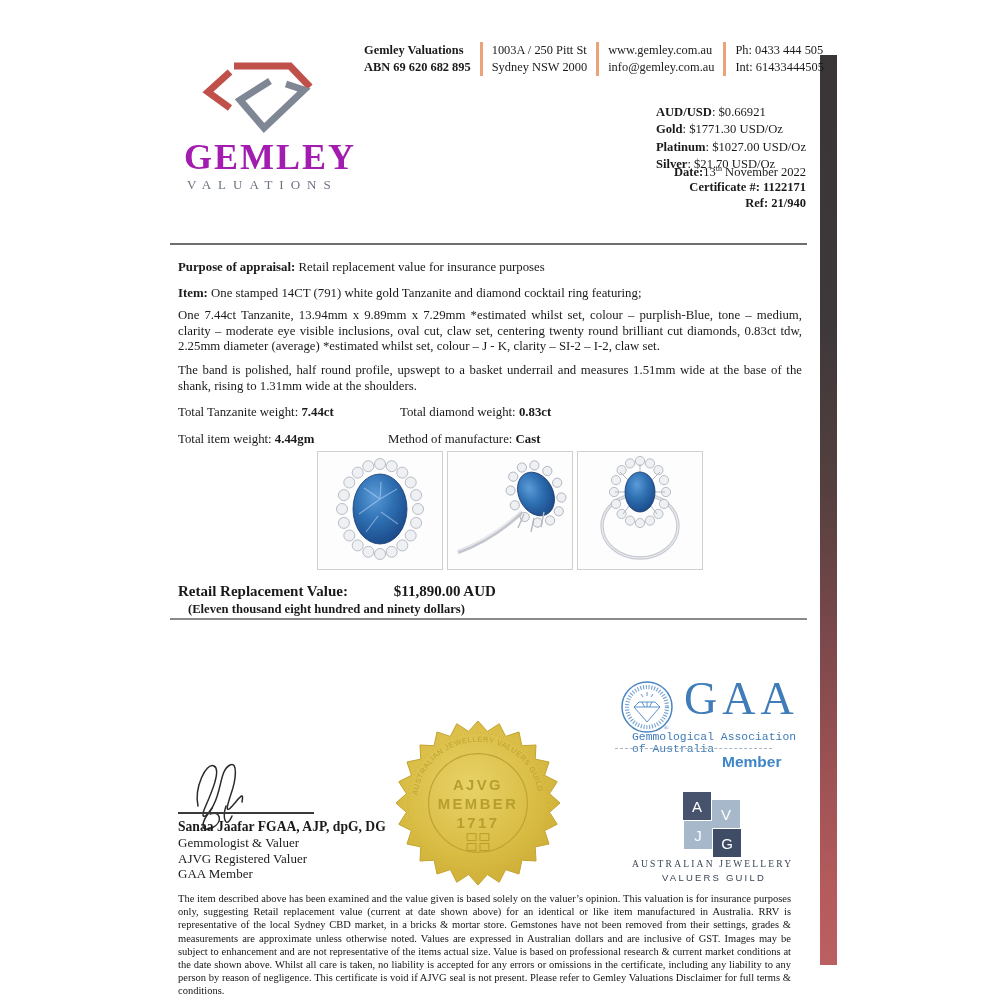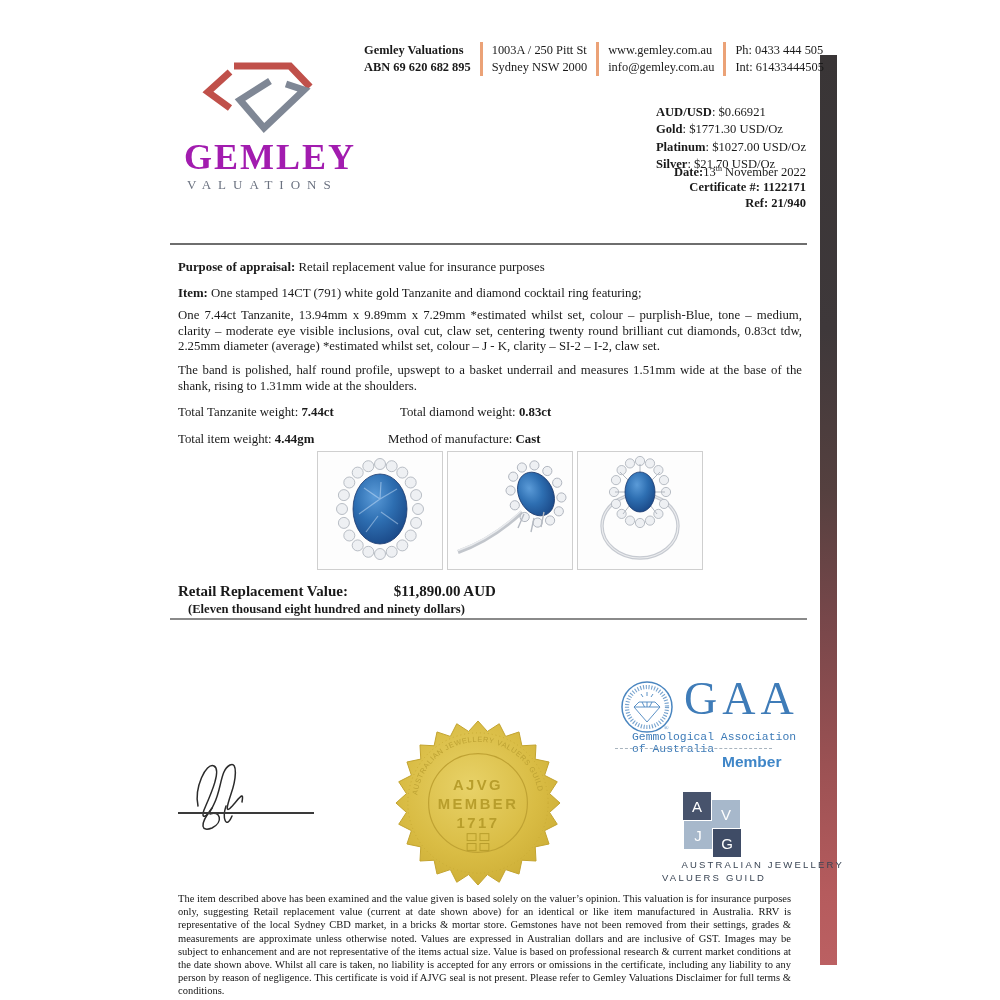--- a/index.html
+++ b/index.html
@@ -56,22 +56,22 @@
   #sig-line{left:178px;top:812px;width:136px;height:1.5px;background:#3a3a3a;}
   #valuer{left:178px;top:819px;font-size:13px;line-height:15.8px;}
   #valuer .name{font-size:13.6px;}
   
   .sq{width:28px;height:28px;display:flex;align-items:center;justify-content:center;
     color:#ffffff;font-family:"Liberation Sans",sans-serif;font-size:15px;}
   #sq-a{left:683px;top:792px;background:#47536c;}
   #sq-v{left:712px;top:800px;background:#a7b8cb;}
   #sq-j{left:684px;top:821px;background:#a7b8cb;}
   #sq-g{left:713px;top:829px;background:#3f4c66;}
-  #ajvg-n1{left:632px;top:859px;width:164px;text-align:right;font-size:9.5px;letter-spacing:2.2px;
-    color:#3a4554;font-family:Liberation Sans, sans-serif;margin-left:48px;}
+  #ajvg-n1{left:632px;top:859px;width:164px;text-align:left;font-size:9.5px;letter-spacing:2.2px;
+    color:#3a4554;font-family:Liberation Serif, serif;}
   #ajvg-n2{left:632px;top:872px;width:164px;text-align:center;font-size:9.5px;letter-spacing:2.2px;
     color:#3a4554;font-family:"Liberation Sans",sans-serif;}
   
   #disclaimer{left:178px;top:892px;width:613px;font-size:10.5px;line-height:13.2px;
     text-align:justify;color:#141414;}
 </style>
 </head>
 <body>
 
 <div id="page">
@@ -291,20 +291,26 @@
     </g>
   </svg>
 
   <svg class="abs" style="left:182px;top:752px;" width="140" height="84" viewBox="0 0 140 84">
     <g fill="none" stroke="#2b2b2b" stroke-width="1.5" stroke-linecap="round">
       <path d="M16,54 C12,36 24,10 32,14 C40,18 28,44 22,58 C18,68 26,66 32,52 C40,36 38,18 48,13 C56,9 54,28 49,42 C45,54 42,64 52,52 C58,45 62,39 60,50"></path>
       <path d="M30,56 C16,74 20,80 30,76 C42,70 38,58 28,62 M44,54 C40,66 44,78 50,64"></path>
     </g>
   </svg>
   <div id="sig-line" class="abs"></div>
+  <div id="valuer" class="abs">
+    <div class="b name">Sanaa Jaafar FGAA, AJP, dpG, DG</div>
+    <div>Gemmologist &amp; Valuer</div>
+    <div>AJVG Registered Valuer</div>
+    <div>GAA Member</div>
+  </div>
 
   <div id="sq-a" class="abs sq">A</div>
   <div id="sq-v" class="abs sq">V</div>
   <div id="sq-j" class="abs sq">J</div>
   <div id="sq-g" class="abs sq">G</div>
   <div id="ajvg-n1" class="abs">AUSTRALIAN JEWELLERY</div>
   <div id="ajvg-n2" class="abs">VALUERS GUILD</div>
 
   <div id="disclaimer" class="abs">The item described above has been examined and the value given is based solely on the valuer’s opinion. This valuation is for insurance purposes only, suggesting Retail replacement value (current at date shown above) for an identical or like item manufactured in Australia. RRV is representative of the local Sydney CBD market, in a bricks &amp; mortar store. Gemstones have not been removed from their settings, grades &amp; measurements are approximate unless otherwise noted. Values are expressed in Australian dollars and are inclusive of GST. Images may be subject to enhancement and are not representative of the items actual size. Value is based on professional research &amp; current market conditions at the date shown above. Whilst all care is taken, no liability is accepted for any errors or omissions in the certificate, including any liability to any person by reason of negligence. This certificate is void if AJVG seal is not present. Please refer to Gemley Valuations Disclaimer for full terms &amp; conditions.</div>
 

